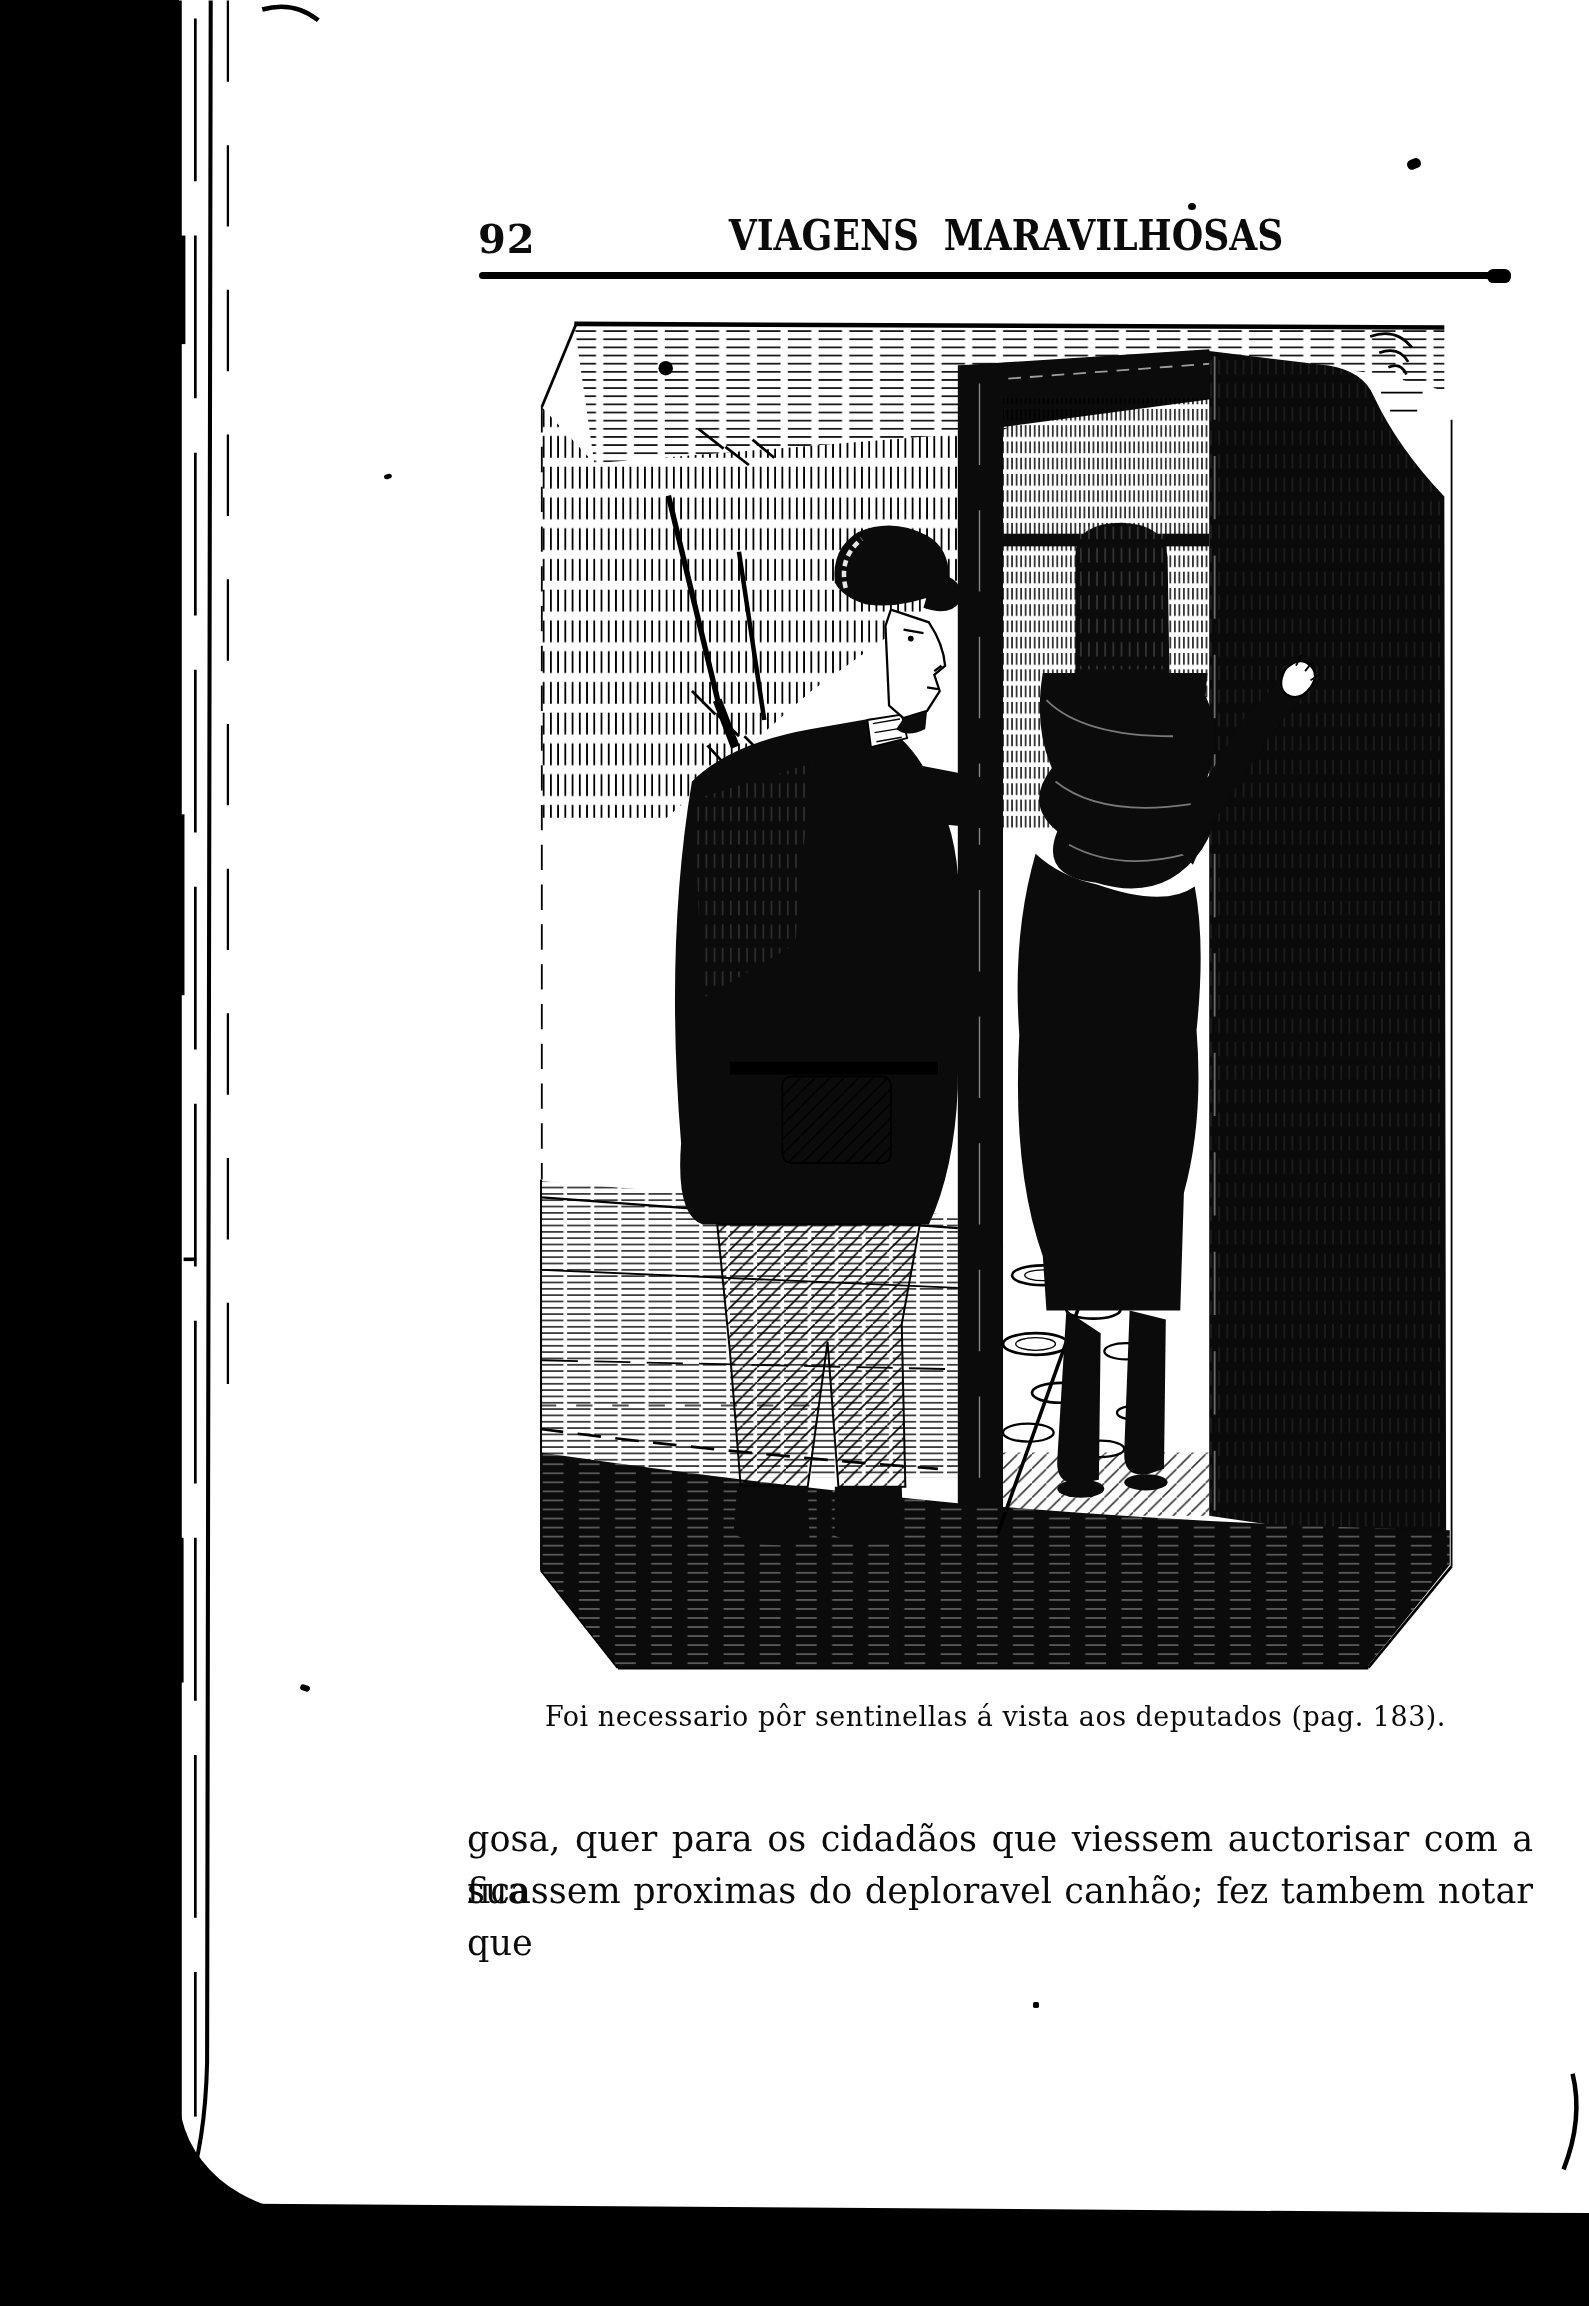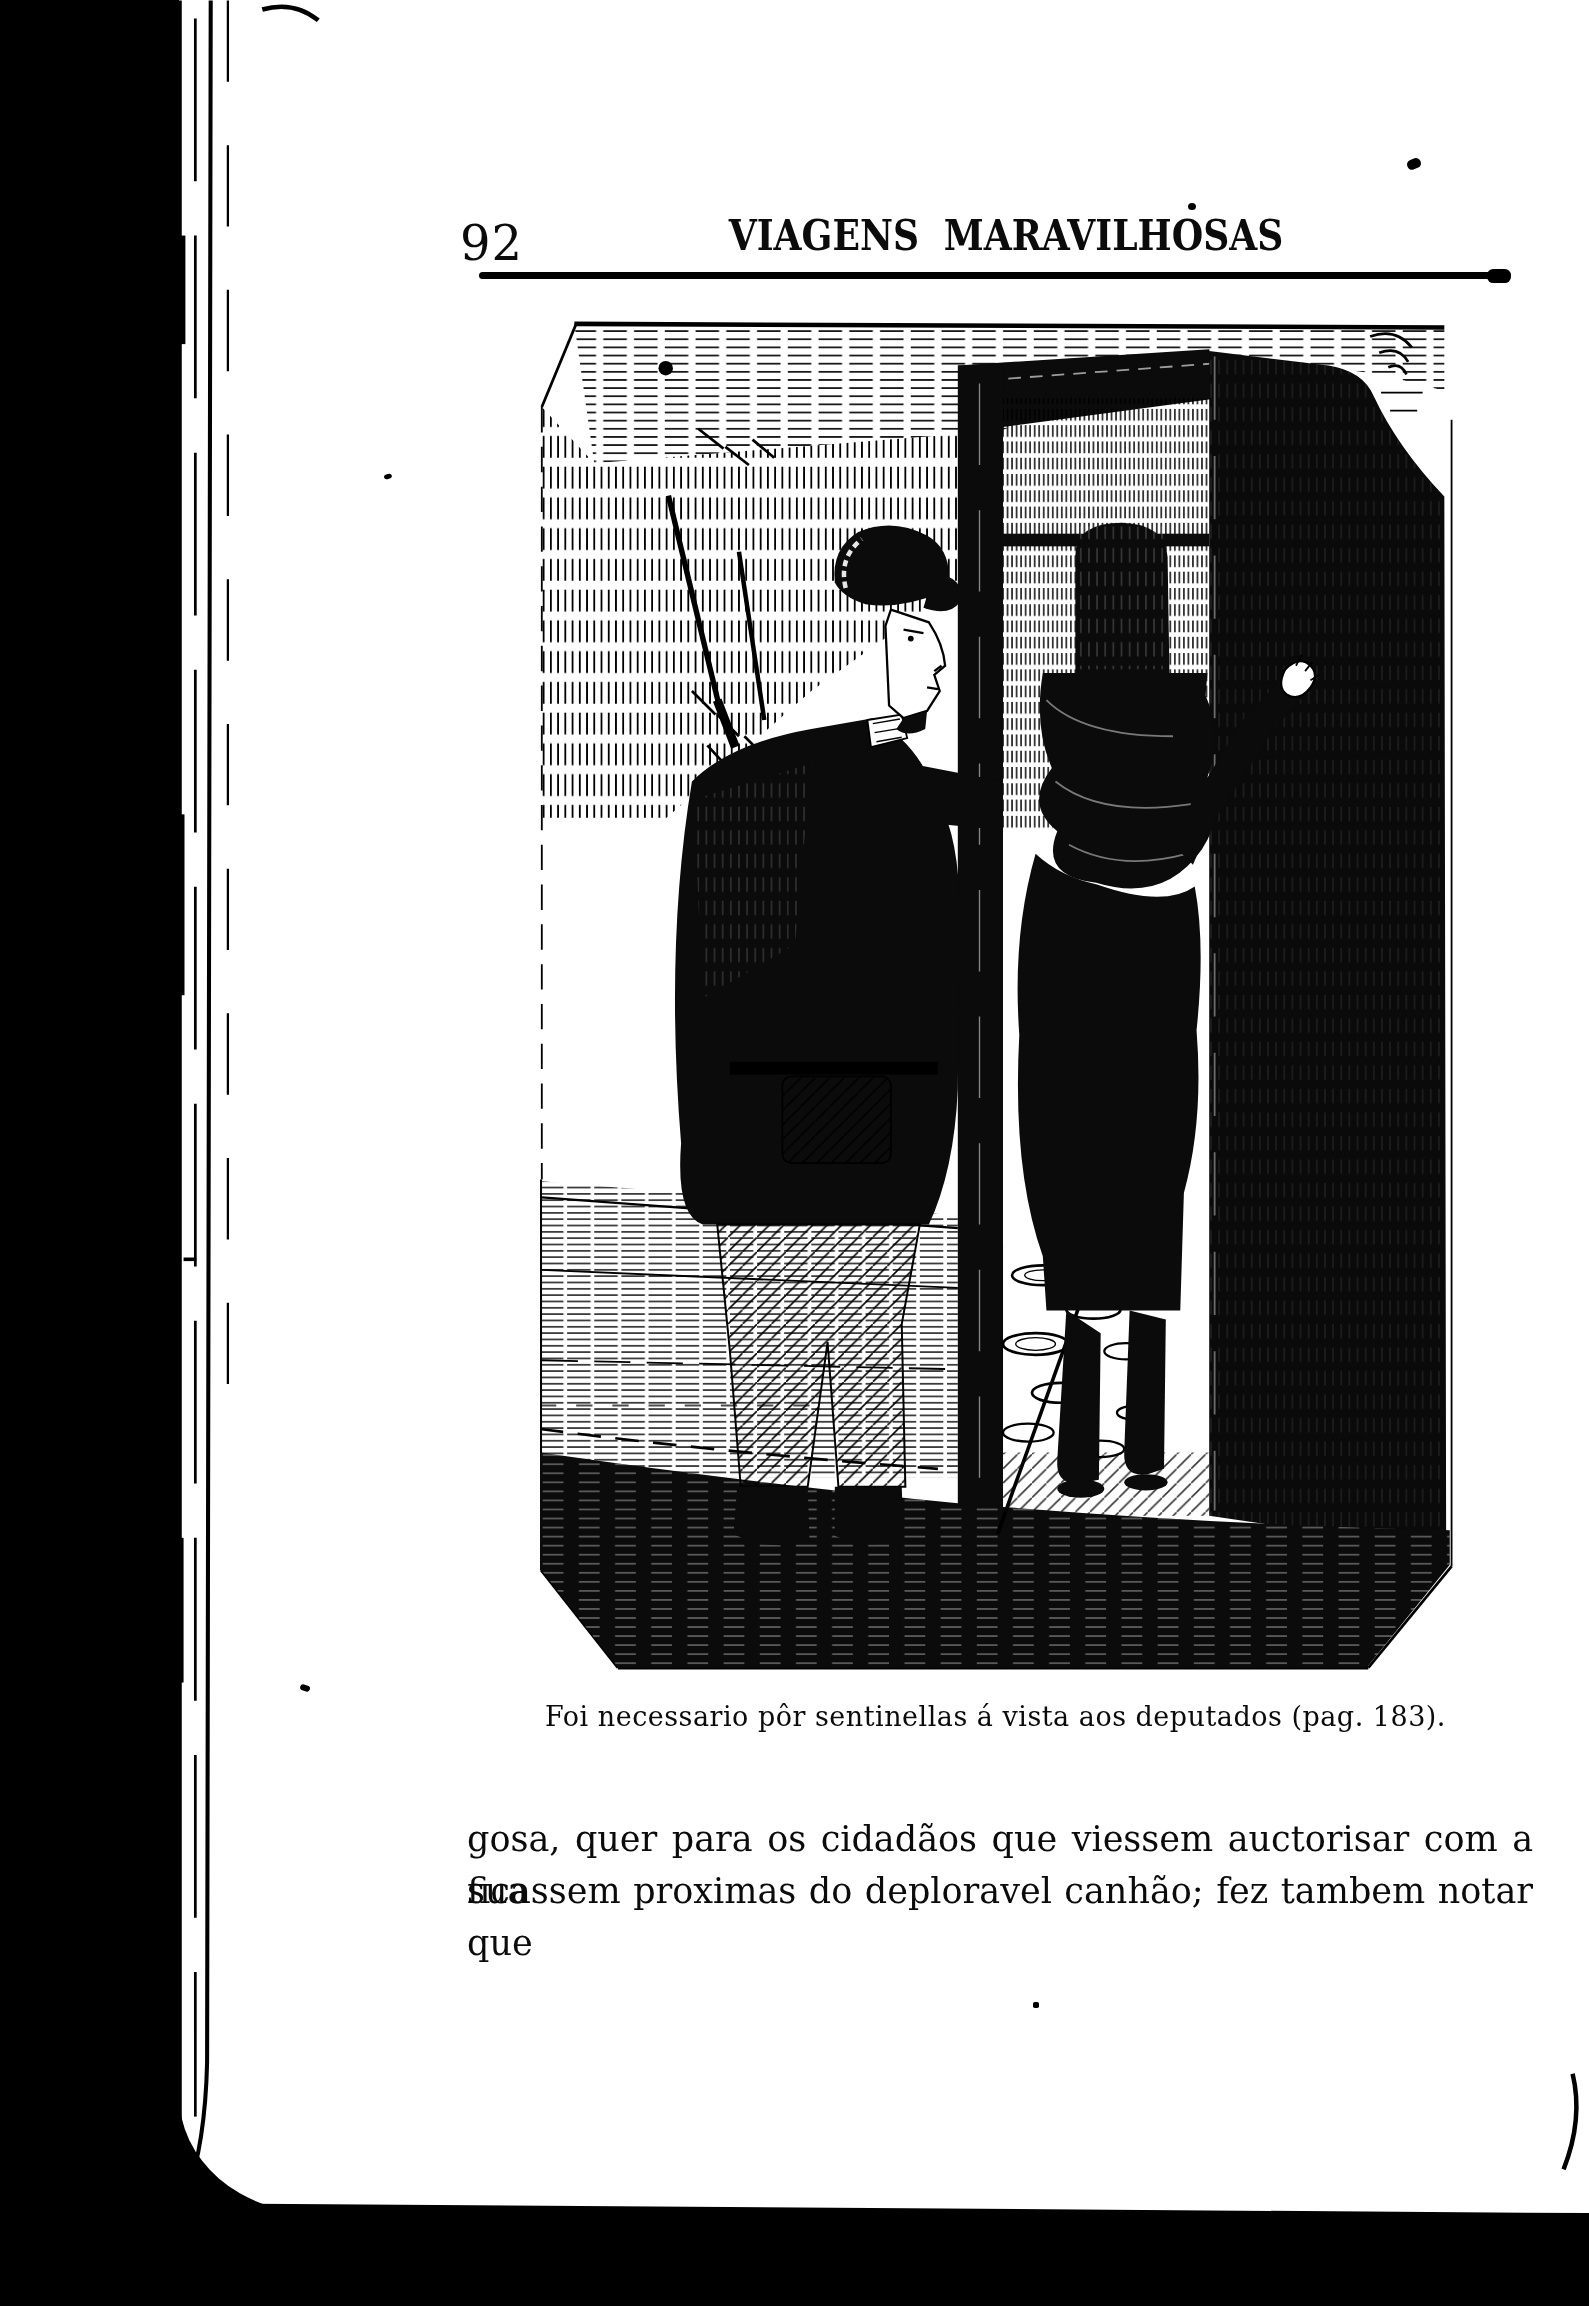--- a/index.html
+++ b/index.html
@@ -3,21 +3,21 @@
 <meta charset="utf-8">
 <style>
   html,body{margin:0;padding:0;background:#000;}
   .page{position:relative;width:1589px;height:2307px;background:#000;overflow:hidden;
         font-family:"DejaVu Serif", serif;color:#0b0b0b;}
   .sheet{position:absolute;left:179px;top:0;right:0;height:2213px;background:#fff;
          border-bottom-left-radius:136px 118px;}
   .bottom-bar{position:absolute;left:0;top:2202px;width:1719px;height:118px;background:#000;
               transform:rotate(0.4deg);transform-origin:left top;}
   .edge-svg{position:absolute;left:0;top:0;}
-  .pagenum{position:absolute;left:460px;top:215px;font-size:48px;font-weight:400;letter-spacing:0.9px;}
+  .pagenum{position:absolute;left:478px;top:215px;font-size:40px;font-weight:700;letter-spacing:0.9px;}
   .running-title{position:absolute;left:1006px;top:210px;font-size:43px;font-weight:700;
                  white-space:nowrap;word-spacing:14.5px;letter-spacing:0px;
                  transform:translateX(-50%) scaleX(0.84);}
   .title-dot{position:absolute;left:1188px;top:203px;width:8.1px;height:7.2px;background:#000;border-radius:50%;}
   .rule{position:absolute;left:479px;top:272px;width:1028px;height:7.2px;background:#000;border-radius:3.6px;}
   .rule-blob{position:absolute;left:1487px;top:269px;width:23.5px;height:13.6px;background:#000;border-radius:6.3px;}
   .engraving{position:absolute;left:540px;top:311px;}
   .caption{position:absolute;left:507px;top:1701px;width:977px;text-align:center;
            font-size:27px;letter-spacing:0.5px;}
   .bodytext{position:absolute;left:467px;top:1813px;width:1066px;font-size:35px;}

